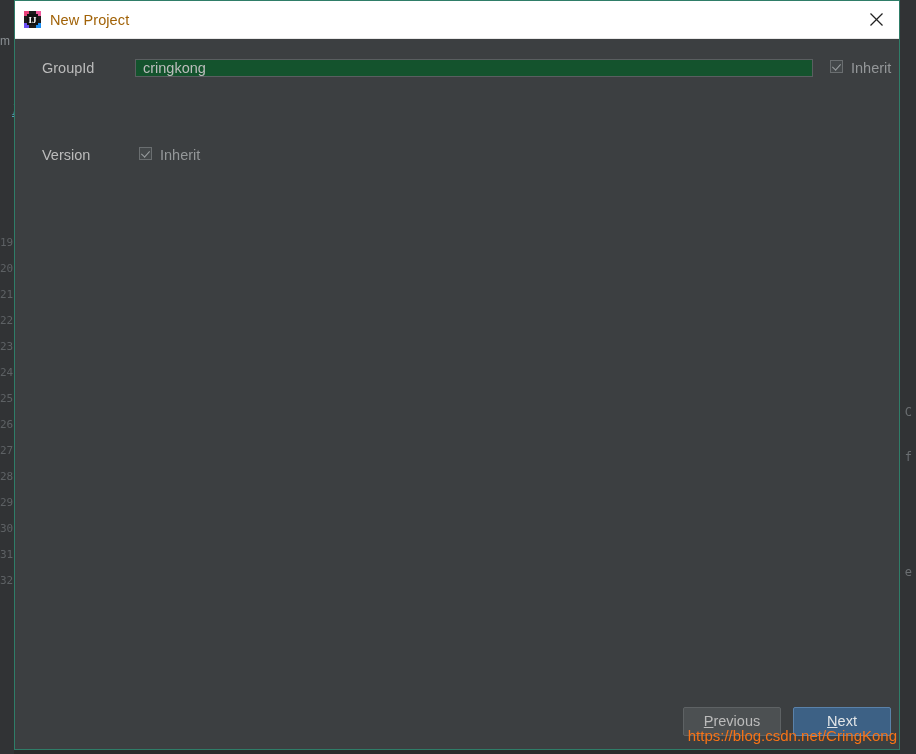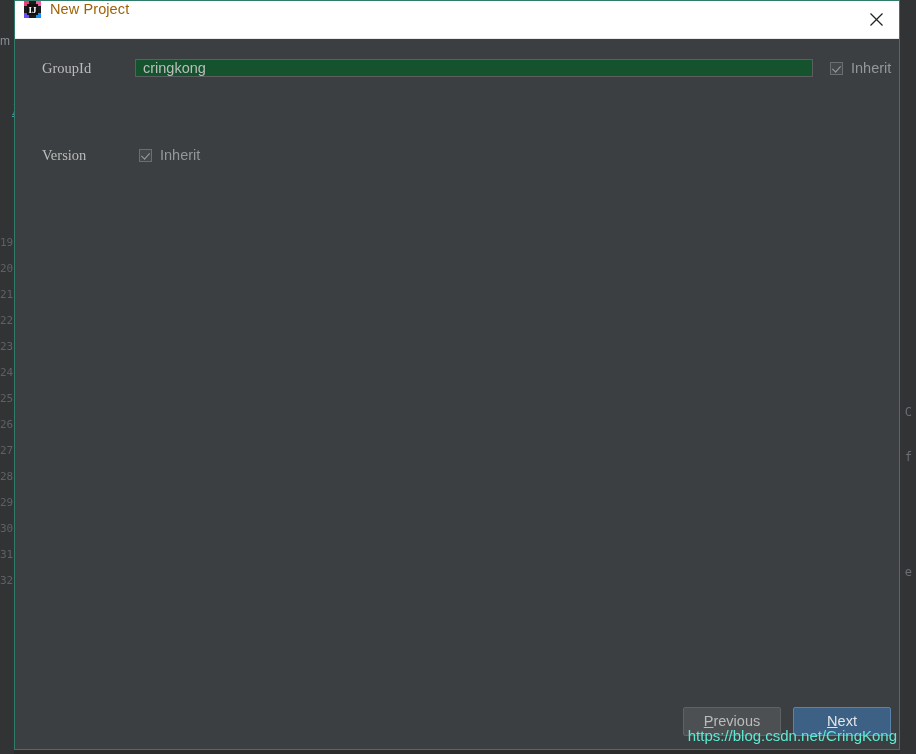--- a/index.html
+++ b/index.html
@@ -83,21 +83,21 @@
     display: flex;
     flex-direction: column;
   }
 
   
   #titlebar {
     height: 37px;
     min-height: 37px;
     background: #ffffff;
     display: flex;
-    align-items: flex-start;
+    align-items: center;
     padding-left: 1px;
     border-bottom: 1px solid #e8e8e8;
     position: relative;
   }
   #app-icon {
     width: 17px;
     height: 17px;
     margin-left: 8px;
     margin-right: 9px;
     flex: 0 0 auto;
@@ -139,21 +139,20 @@
   #row-artifact { top: 59px; }
   #row-version  { top: 102px; }
 
   .field-label {
     width: 80px;
     margin-left: 27px;
     font-size: 14.5px;
     color: #bbbbbb;
     flex: 0 0 auto;
     white-space: nowrap;
-    font-family: Liberation Serif, serif;
   }
   .text-field {
     width: 678px;
     height: 18px;
     box-sizing: border-box;
     background: #14532d;
     border: 1px solid #5a5e60;
     color: #bdbdbd;
     font-size: 14.5px;
     font-family: "Liberation Sans", sans-serif;
@@ -163,21 +162,21 @@
   }
   .text-field.focused {
     border: 2px solid #4a88c7;
     background: #45494a;
     color: #cfcfcf;
     height: 28px;
   }
 
   .inherit-group {
     display: flex;
-    align-items: center;
+    align-items: flex-start;
     margin-left: 17px;
   }
   .checkbox {
     width: 13px;
     height: 13px;
     box-sizing: border-box;
     border: 1px solid #6a6e70;
     background: #44484a;
     position: relative;
     flex: 0 0 auto;
@@ -238,21 +237,21 @@
   .mnemonic {
     text-decoration: underline;
   }
 
   
   #watermark {
     position: absolute;
     right: 2px;
     bottom: 5px;
     font-size: 15px;
-    color: #5eead4;
+    color: #f97316;
     font-family: "Liberation Sans", sans-serif;
     white-space: nowrap;
     letter-spacing: 0px;
     padding-left: 41px;
   }
 </style>
 </head>
 <body>
 
 <div id="screen">

